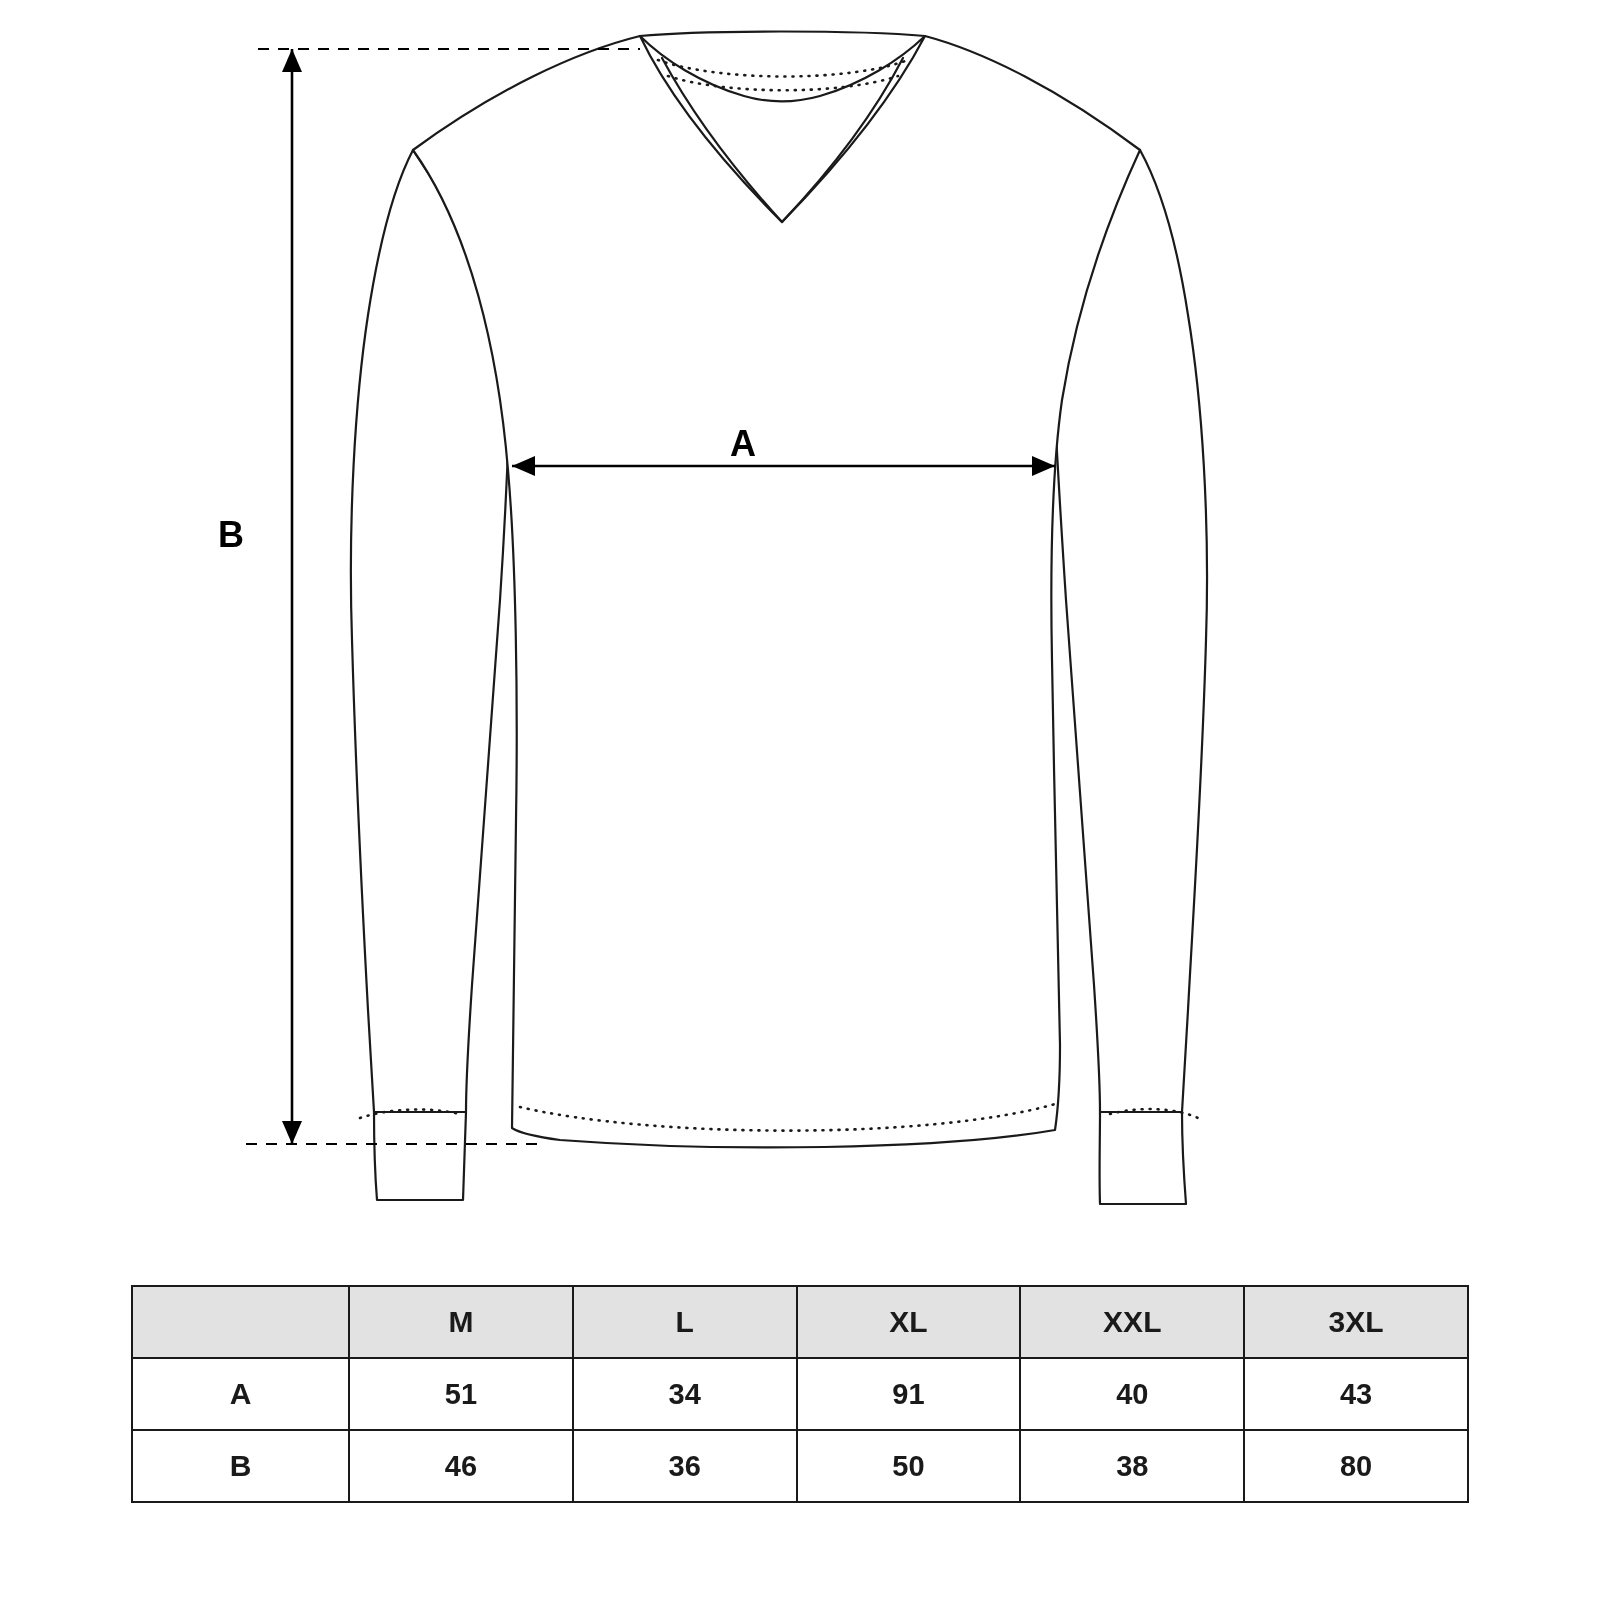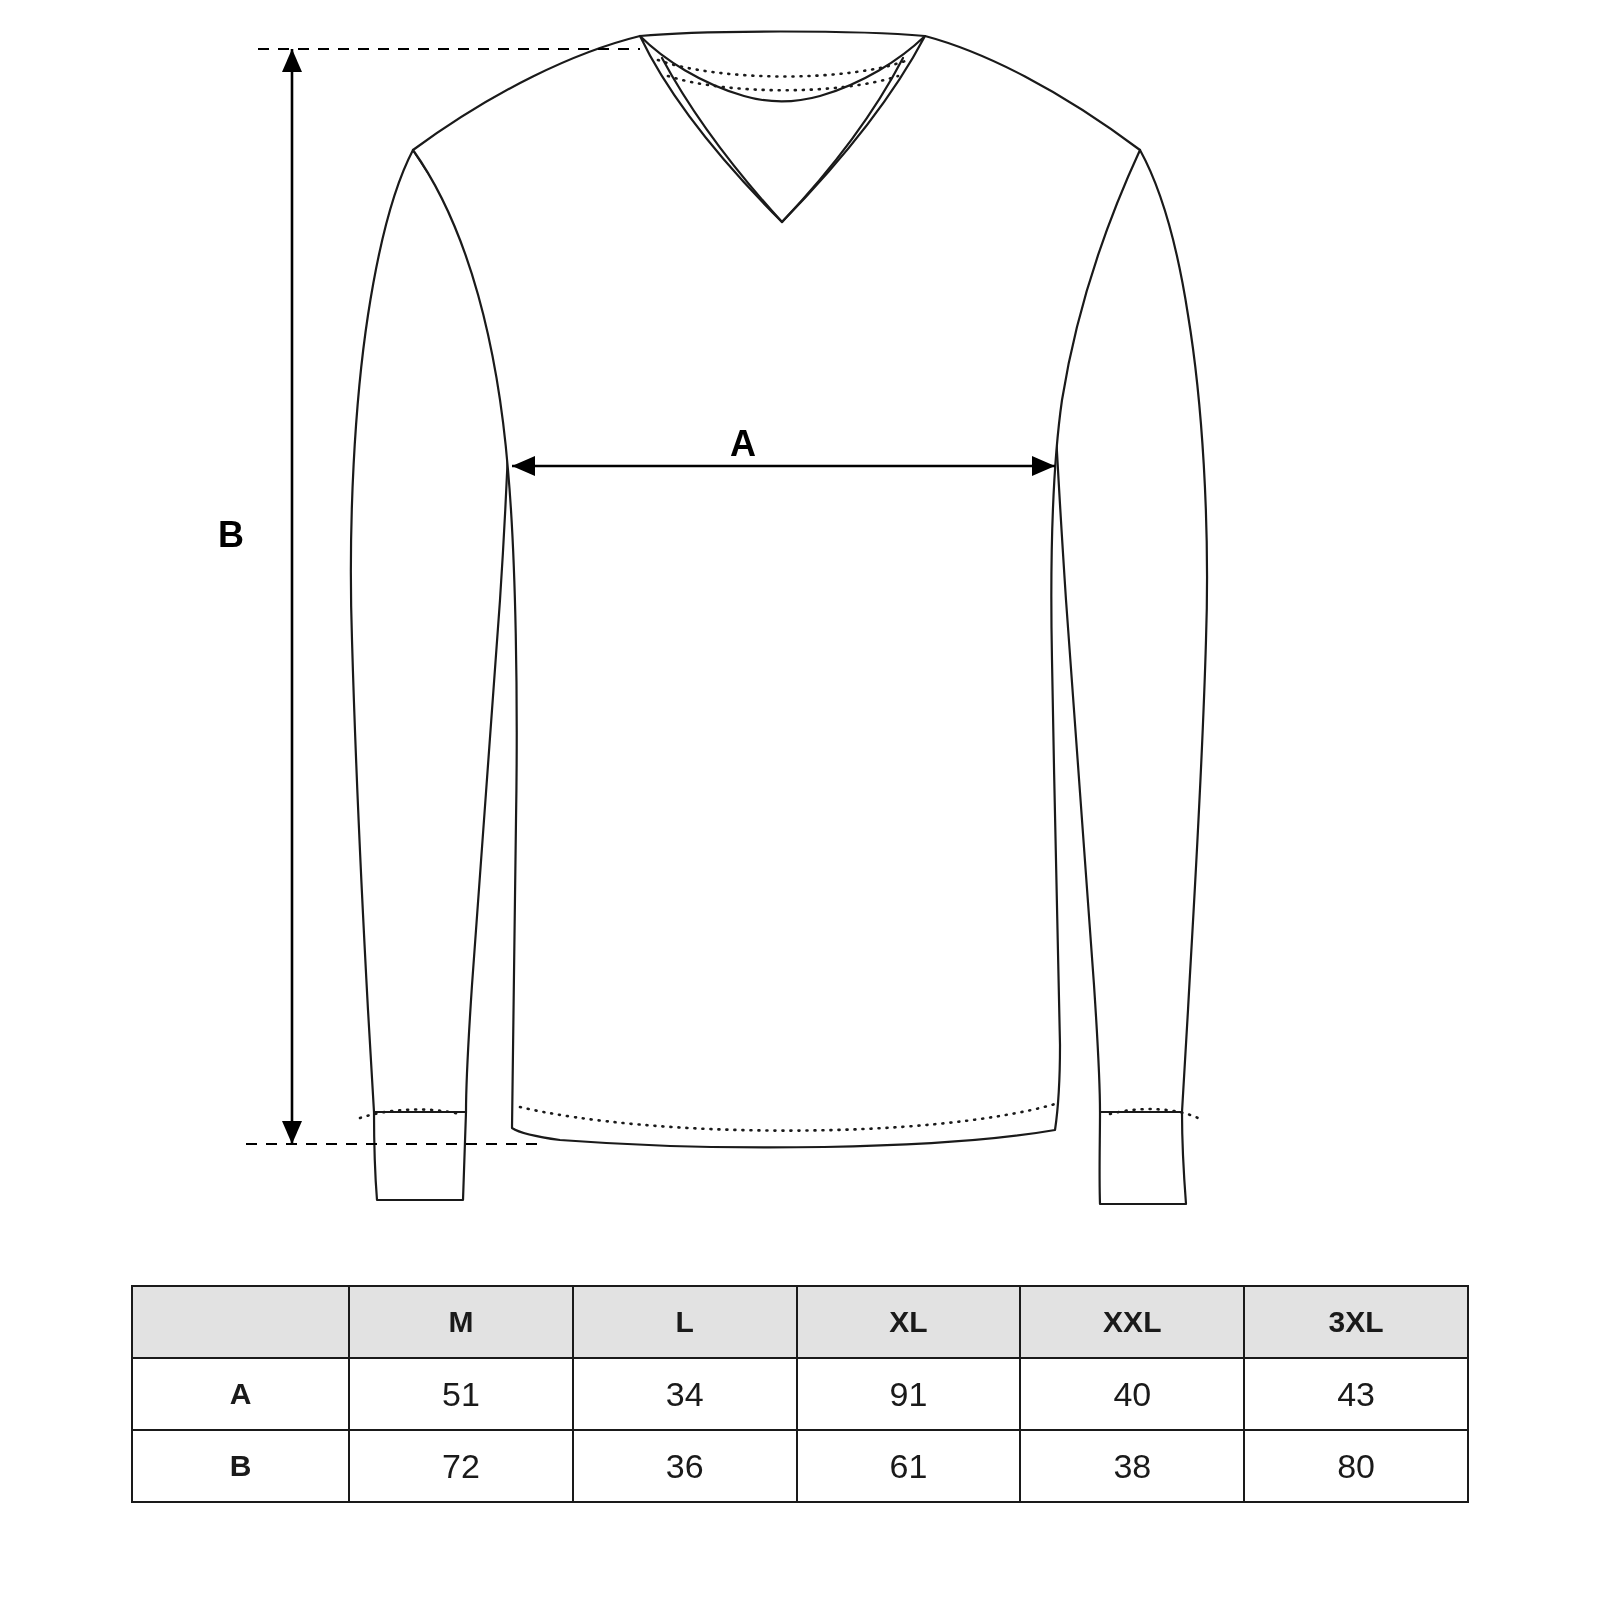--- a/index.html
+++ b/index.html
@@ -69,22 +69,22 @@
   table.size-table {
     border-collapse: collapse;
     width: 100%;
     table-layout: fixed;
   }
   table.size-table td, table.size-table th {
     border: 2px solid #1a1a1a;
     height: 70px;
     text-align: center;
     vertical-align: middle;
-    font-size: 34px;
-    font-weight: normal;
+    font-size: 29px;
+    font-weight: bold;
     padding: 0;
   }
   table.size-table thead th {
     background: #e2e2e2;
     font-weight: bold;
     font-size: 30px;
   }
   table.size-table thead th.corner {
     background: #e2e2e2;
   }
@@ -202,21 +202,21 @@
       <tr>
         <th class="col-first">A</th>
         <td>51</td>
         <td>34</td>
         <td>91</td>
         <td>40</td>
         <td>43</td>
       </tr>
       <tr>
         <th class="col-first">B</th>
-        <td>72</td>
+        <td>46</td>
         <td>36</td>
-        <td>61</td>
+        <td>50</td>
         <td>38</td>
         <td>80</td>
       </tr>
     </tbody>
   </table>
 </div>
 
 </body></html>

